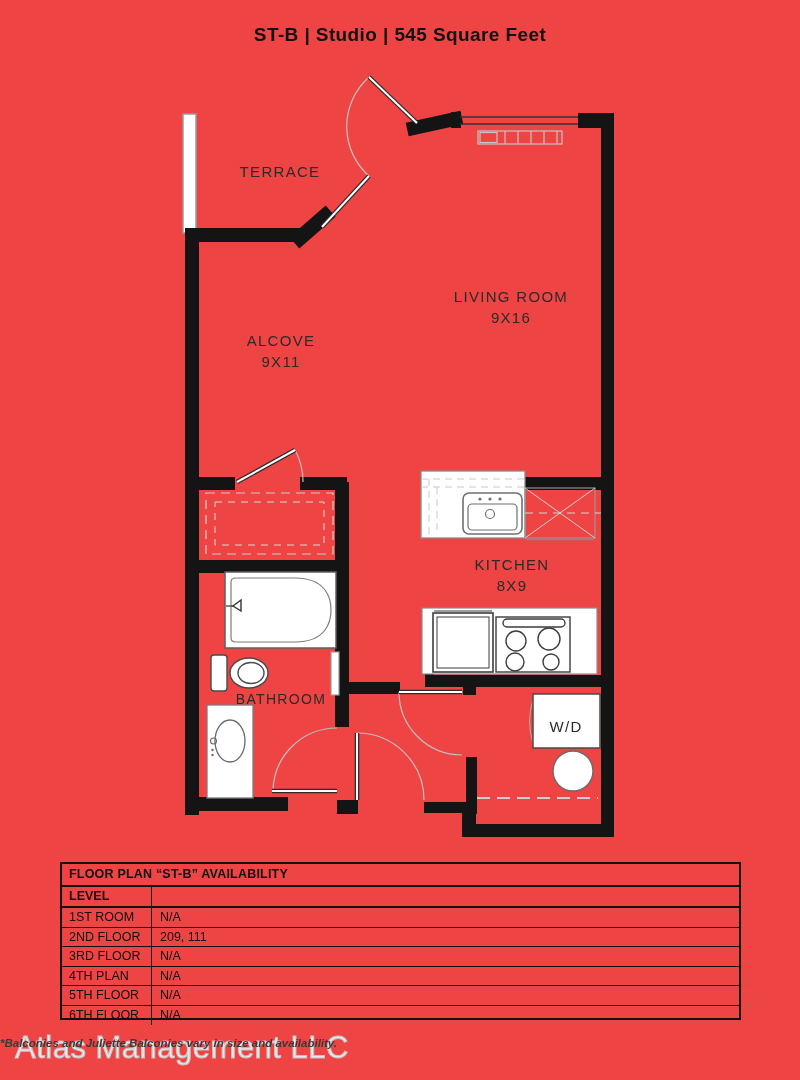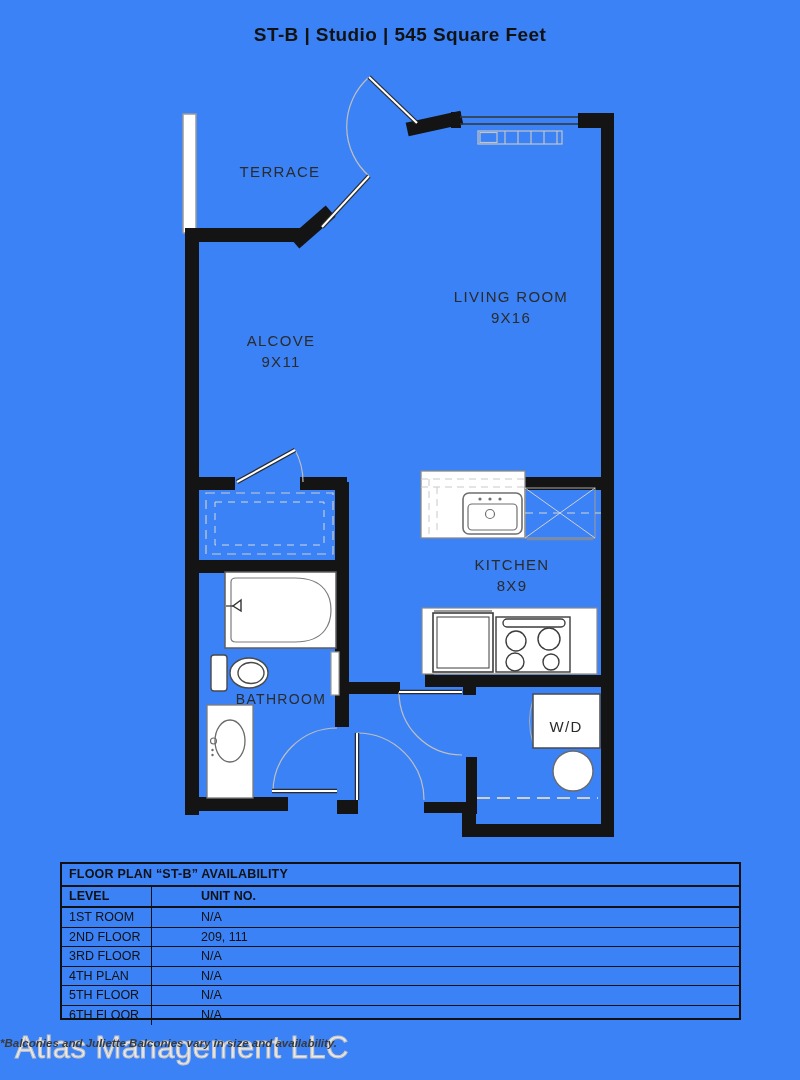--- a/index.html
+++ b/index.html
@@ -1,31 +1,31 @@
 <!DOCTYPE html>
 <html><head>
 <meta charset="utf-8">
 <style>
   html,body{margin:0;padding:0;background:#fff;}
-  #page{position:relative;width:800px;height:1080px;background:#3b82f6;overflow:hidden;
+  #page{position:relative;width:800px;height:1080px;background:#ef4444;overflow:hidden;
         font-family:"Liberation Sans",sans-serif;}
   
   #title{position:absolute;top:24px;left:0;width:800px;text-align:center;
          font-size:19px;font-weight:700;letter-spacing:.4px;color:#121212;}
   
   #plan{position:absolute;top:0;left:0;}
   .plan-label{font-family:"Liberation Sans",sans-serif;fill:#2b2b2b;
               font-size:15px;letter-spacing:1.3px;}
   .plan-label.small{font-size:14px;}
   
   #avail{position:absolute;left:60px;top:862px;width:681px;height:158px;
          border:2px solid #111;box-sizing:border-box;font-size:12.5px;color:#111;}
   #avail .t-title{height:21px;line-height:21px;padding-left:7px;font-weight:700;
                   border-bottom:2px solid #111;letter-spacing:.2px;}
-  #avail .row{display:flex;border-bottom:1.5px solid #111;gap:41px;}
+  #avail .row{display:flex;border-bottom:1.5px solid #111;}
   #avail .row:last-child{border-bottom:none;}
   #avail .row.head{font-weight:700;border-bottom:2px solid #111;}
   #avail .c1{width:90px;border-right:1.5px solid #111;padding-left:7px;
              height:18.6px;line-height:18.6px;box-sizing:border-box;}
   #avail .row.head .c1,#avail .row.head .c2{height:19px;line-height:19px;}
   #avail .c2{flex:1;padding-left:8px;height:18.6px;line-height:18.6px;}
   
   #watermark{position:absolute;left:15px;top:1030px;font-size:31px;letter-spacing:.5px;
              color:#e9e9e9;-webkit-text-stroke:1px #c3c3c3;white-space:nowrap;}
   #disclaimer{position:absolute;left:0;top:1037px;width:800px;text-align:left;
@@ -202,21 +202,20 @@
       <text class="plan-label" x="512" y="591">8X9</text>
       <text class="plan-label small" x="281" y="704">BATHROOM</text>
       <text class="plan-label" x="566" y="732">W/D</text>
     </g>
   </svg>
 
   <div id="avail">
     <div class="t-title">FLOOR PLAN “ST-B” AVAILABILITY</div>
     <div class="row head">
       <div class="c1">LEVEL</div>
-      <div class="c2">UNIT NO.</div>
     </div>
     <div class="row">
       <div class="c1">1ST ROOM</div>
       <div class="c2">N/A</div>
     </div>
     <div class="row">
       <div class="c1">2ND FLOOR</div>
       <div class="c2">209, 111</div>
     </div>
     <div class="row">

